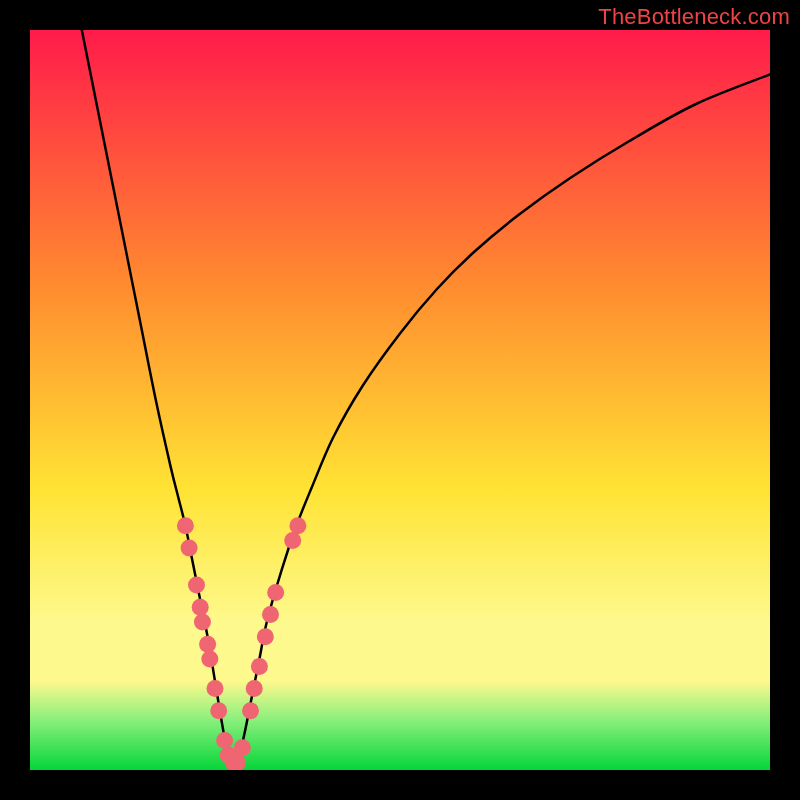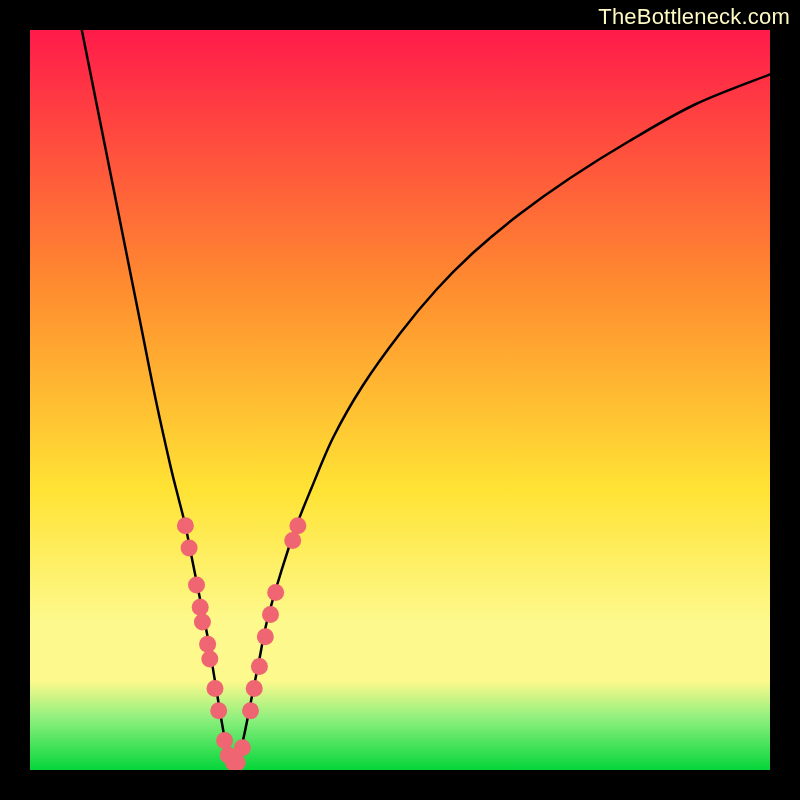--- a/index.html
+++ b/index.html
@@ -28,21 +28,21 @@
   }
   .plot svg {
     display: block;
     width: 740px;
     height: 740px;
   }
   .watermark {
     position: absolute;
     top: 4px;
     right: 10px;
-    color: #fef9c3;
+    color: #ef4444;
     font-size: 22px;
     font-weight: 500;
     letter-spacing: 0.2px;
     user-select: none;
   }
 </style>
 </head>
 <body>
 
 <div class="frame">

